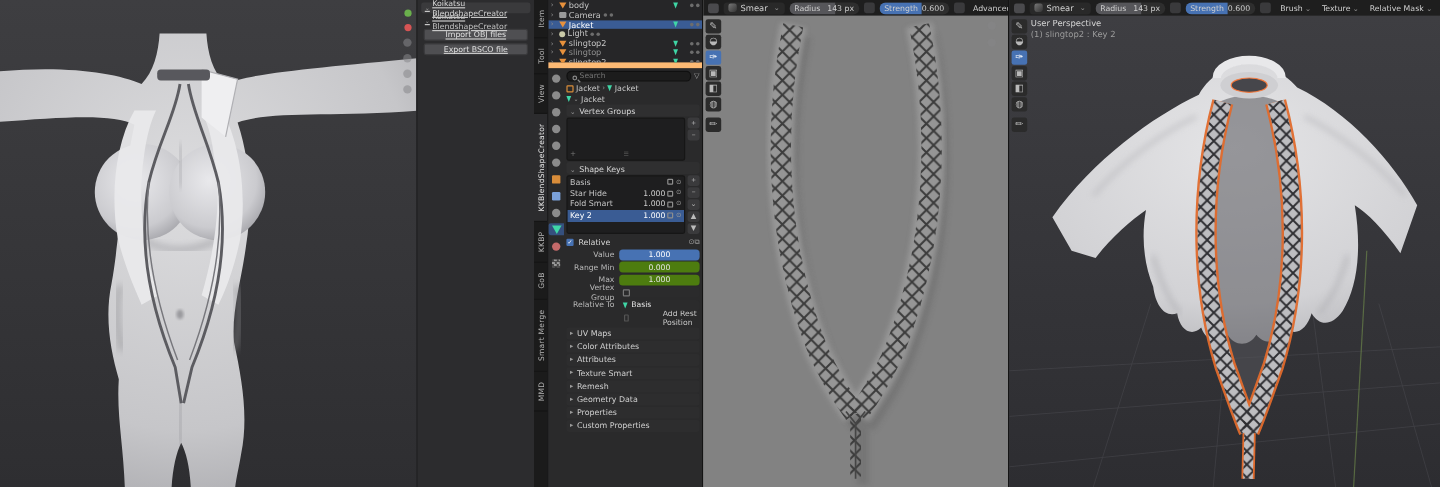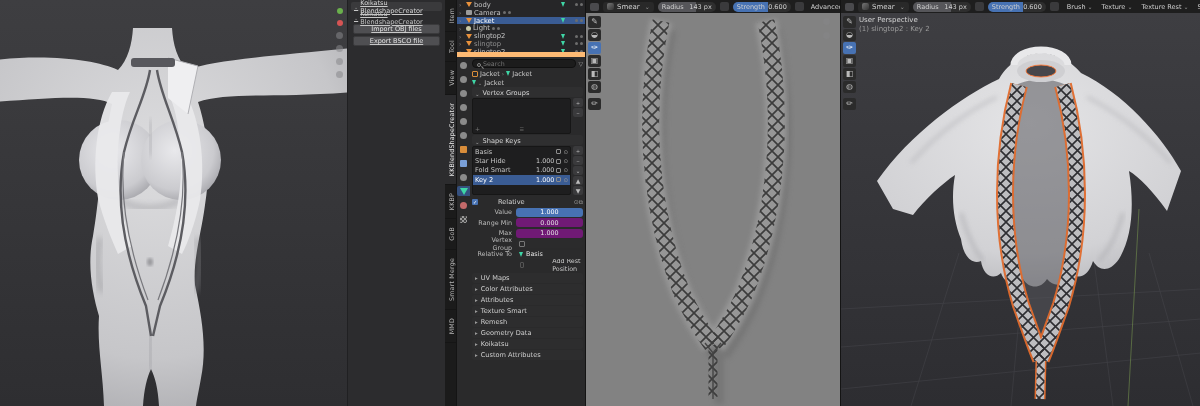--- a/index.html
+++ b/index.html
@@ -88,21 +88,21 @@
   .side-col i{width:10px;height:9px;background:#3a3a3c;border-radius:2px;color:#bbb;font-size:6px;
               font-style:normal;text-align:center;line-height:9px;}
   .sk-row{display:flex;align-items:center;height:9.4px;padding:0 2px;gap:2px;font-size:6.6px;color:#c4c4c4;}
   .sk-row.sel{background:#3a5c94;color:#fff;}
   .sk-val{margin-left:auto;font-size:6.4px;color:#cfcfcf;}
   .sk-row.sel .sk-val{color:#fff;}
   .sk-ic{width:5px;height:5px;border:1px solid #8d8d8d;border-radius:1px;}
   .sk-pin{font-size:5.5px;color:#9a9a9a;font-style:normal;}
   .f-row{display:flex;align-items:center;height:9.5px;margin-bottom:1px;}
   .f-label{width:44px;text-align:right;padding-right:4px;font-size:6.4px;color:#b9b9b9;}
-  .fld{flex:1;height:9px;background:#701a75;border-radius:3px;font-size:6.4px;color:#e4e4e4;display:flex;
+  .fld{flex:1;height:9px;background:#4d7c0f;border-radius:3px;font-size:6.4px;color:#e4e4e4;display:flex;
        align-items:center;justify-content:center;position:relative;overflow:hidden;}
   .fld.blue{background:#4772b3;color:#fff;}
   .fld.dark{background:#2b2b2c;justify-content:flex-start;padding:0 3px;gap:3px;}
   .chk{width:6px;height:6px;border-radius:1px;background:#4772b3;color:#fff;font-size:5px;line-height:6px;
        text-align:center;}
   .chk.off{background:#2b2b2c;border:1px solid #555;}
   .coll-hdr{height:10px;background:#2d2d2e;border-radius:2px;display:flex;align-items:center;gap:3px;
             padding:0 3px;font-size:6.6px;color:#cfcfcf;margin-bottom:1px;}
   .coll-hdr .ch{color:#9a9a9a;font-size:5.5px;}
   
@@ -401,21 +401,21 @@
           <i>＋</i>
           <i>－</i>
           <i>⌄</i>
           <i>▲</i>
           <i>▼</i>
         </div>
       </div>
 
       <div class="f-row" style="margin-top:2px;">
         <span class="chk">✓</span>
-        <span style="font-size:6.6px;margin-left:20px;color:#d6d6d6;">Relative</span>
+        <span style="font-size:6.6px;margin-left:4px;color:#d6d6d6;">Relative</span>
         <span style="margin-left:auto;font-size:6px;color:#9a9a9a;">⊙</span>
         <span style="font-size:6px;color:#9a9a9a;">⧉</span>
       </div>
       <div class="f-row">
         <span class="f-label">Value</span>
         <div class="fld blue">
           <span>1.000</span>
         </div>
       </div>
       <div class="f-row">
@@ -468,25 +468,25 @@
           <div class="coll-hdr">
             <span class="ch">▸</span>
             <span>Remesh</span>
           </div>
           <div class="coll-hdr">
             <span class="ch">▸</span>
             <span>Geometry Data</span>
           </div>
           <div class="coll-hdr">
             <span class="ch">▸</span>
-            <span>Koikatsu</span>
-          </div>
-          <div class="coll-hdr">
-            <span class="ch">▸</span>
-            <span>Custom Attributes</span>
+            <span>Properties</span>
+          </div>
+          <div class="coll-hdr">
+            <span class="ch">▸</span>
+            <span>Custom Properties</span>
           </div>
         </div>
     </div>
   </div>
 
   <div id="imged" class="region">
     <div class="hdr">
       <span class="etype"></span>
       <span class="brushchip caret">
         <span class="bicon"></span>
@@ -567,21 +567,21 @@
       <span class="hbtn"></span>
       <span class="hslider">
         <span class="hfill blue" style="width:60%;"></span>
         <span>Strength</span>
         <span>0.600</span>
       </span>
       <span class="hbtn"></span>
       <span id="vp3d-menus" style="display:flex;gap:7px;margin-left:3px;">
           <span class="menu caret">Brush</span>
           <span class="menu caret">Texture</span>
-          <span class="menu caret">Texture Rest</span>
+          <span class="menu caret">Relative Mask</span>
           <span class="menu caret">Stroke</span>
         </span>
     </div>
     <div class="toolbar" id="vp3d-tools">
         <div class="tool">✎</div>
         <div class="tool">◒</div>
         <div class="tool active">✑</div>
         <div class="tool">▣</div>
         <div class="tool">◧</div>
         <div class="tool">◍</div>

